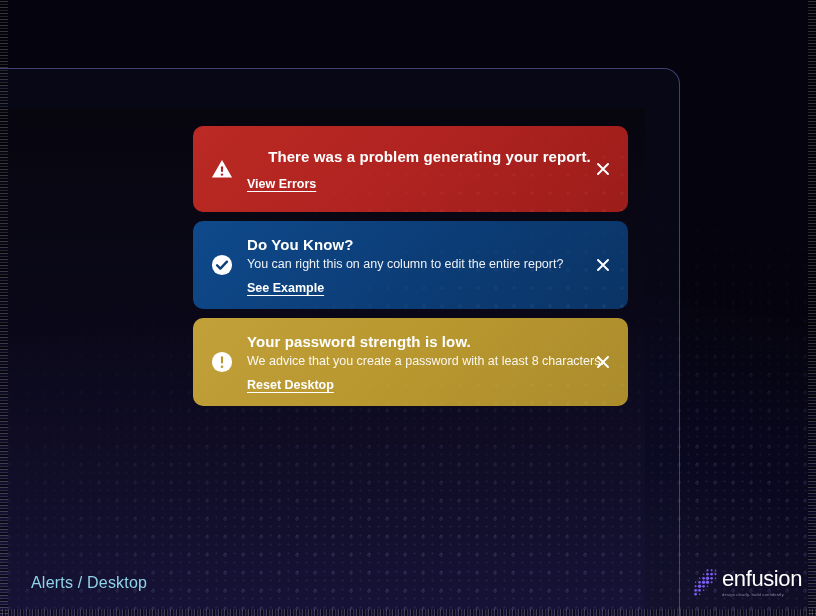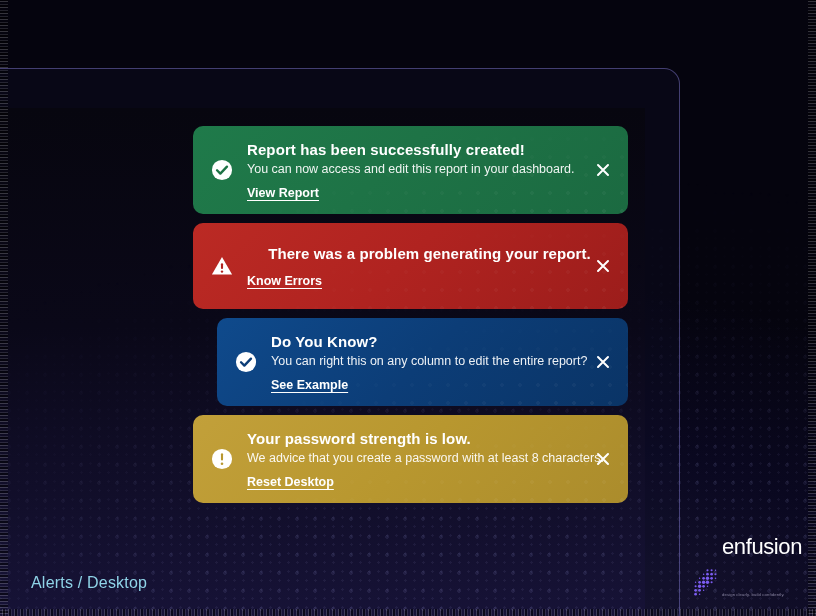--- a/index.html
+++ b/index.html
@@ -92,21 +92,21 @@
     background-image:radial-gradient(circle, rgba(255,255,255,0.055) 1.7px, transparent 2.0px);
     background-size:18px 18px;
     background-position:6px 4px;
     -webkit-mask-image:radial-gradient(110% 150% at 95% 110%, #000 0%, rgba(0,0,0,0.55) 40%, transparent 78%);
     mask-image:radial-gradient(110% 150% at 95% 110%, #000 0%, rgba(0,0,0,0.55) 40%, transparent 78%);
     pointer-events:none;
   }
 
   .alert.success { background:linear-gradient(135deg,#1f7a4a 0%, #1e7346 45%, #1b6a41 100%); }
   .alert.error   { background:linear-gradient(135deg,#bb2a24 0%, #b02320 48%, #9c1d1b 100%);text-align:center; }
-  .alert.info    { background:linear-gradient(135deg,#0f4a8c 0%, #0c3d77 50%, #0a3466 100%);margin-left:24px; }
+  .alert.info    { background:linear-gradient(135deg,#0f4a8c 0%, #0c3d77 50%, #0a3466 100%); }
   .alert.warning { background:linear-gradient(135deg,#c2a03a 0%, #b8972f 50%, #ab8c2c 100%); }
 
   .alert-icon {
     position:absolute;
     left:18px; top:50%;
     transform:translateY(-50%);
     width:22px; height:22px;
     z-index:3;
   }
   .alert-icon svg { display:block; width:22px; height:22px; }
@@ -162,21 +162,21 @@
 
   .brand {
     position:absolute;
     right:14px; bottom:18px;
     display:flex;
     align-items:flex-end;
     gap:3px;
     z-index:8;
   }
   .brand-mark { width:26px; height:30px; display:block; }
-  .brand-text-wrap { display:flex; flex-direction:column;gap:32px; }
+  .brand-text-wrap { display:flex; flex-direction:column; }
   .brand-name {
     color:#ffffff;
     font-size:22px;
     line-height:22px;
     letter-spacing:-0.4px;
   }
   .brand-tagline {
     color:rgba(210,205,235,0.60);
     font-size:4.2px;
     line-height:7px;
@@ -230,47 +230,31 @@
 
   <div class="outline-frame"></div>
 
   <div class="inner-panel">
     <div class="dotgrid"></div>
     <div class="dotgrid fine"></div>
   </div>
 
   <div class="alerts">
 
-    <div class="alert success">
-      <span class="alert-icon">
-        <svg viewBox="0 0 24 24">
-          <circle cx="12" cy="12" r="11" fill="#ffffff"></circle>
-          <path d="M6.6 12.3 L10.2 15.9 L17.4 8.4" fill="none" stroke="#1e7346" stroke-width="2.6" stroke-linecap="round" stroke-linejoin="round"></path>
-        </svg>
-      </span>
-      <div class="alert-title">Report has been successfully created!</div>
-      <div class="alert-desc">You can now access and edit this report in your dashboard.</div>
-      <a class="alert-link">View Report</a>
-      <span class="alert-close">
-        <svg width="16" height="16" viewBox="0 0 16 16">
-          <path d="M3 3 L13 13 M13 3 L3 13" stroke="#ffffff" stroke-width="2" stroke-linecap="round"></path>
-        </svg>
-      </span>
-    </div>
 
     <div class="alert error">
       <span class="alert-icon">
         <svg viewBox="0 0 24 24">
           <path d="M12 2.2 L23 21.4 L1 21.4 Z" fill="#ffffff"></path>
           <rect x="10.85" y="9" width="2.3" height="6.4" rx="1.1" fill="#b02320"></rect>
           <circle cx="12" cy="18.1" r="1.32" fill="#b02320"></circle>
         </svg>
       </span>
       <div class="alert-title">There was a problem generating your report.</div>
-      <a class="alert-link">Know Errors</a>
+      <a class="alert-link">View Errors</a>
       <span class="alert-close">
         <svg width="16" height="16" viewBox="0 0 16 16">
           <path d="M3 3 L13 13 M13 3 L3 13" stroke="#ffffff" stroke-width="2" stroke-linecap="round"></path>
         </svg>
       </span>
     </div>
 
     <div class="alert info">
       <span class="alert-icon">
         <svg viewBox="0 0 24 24">

